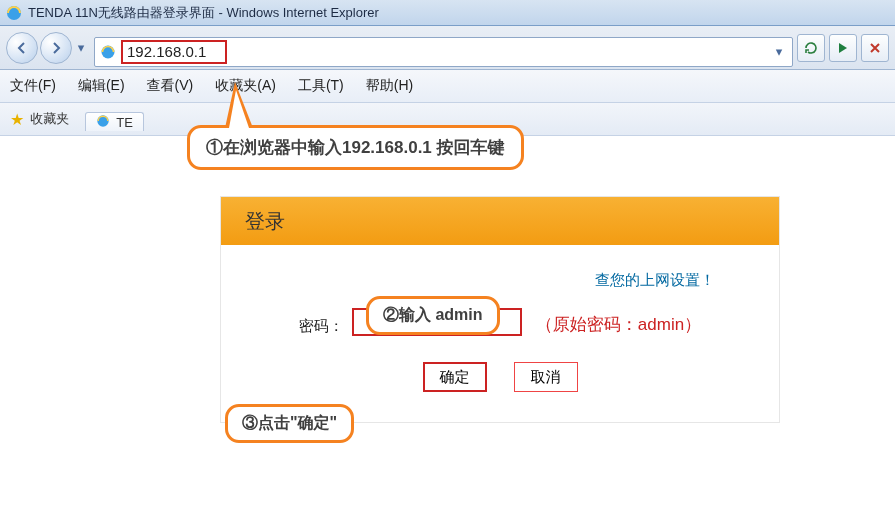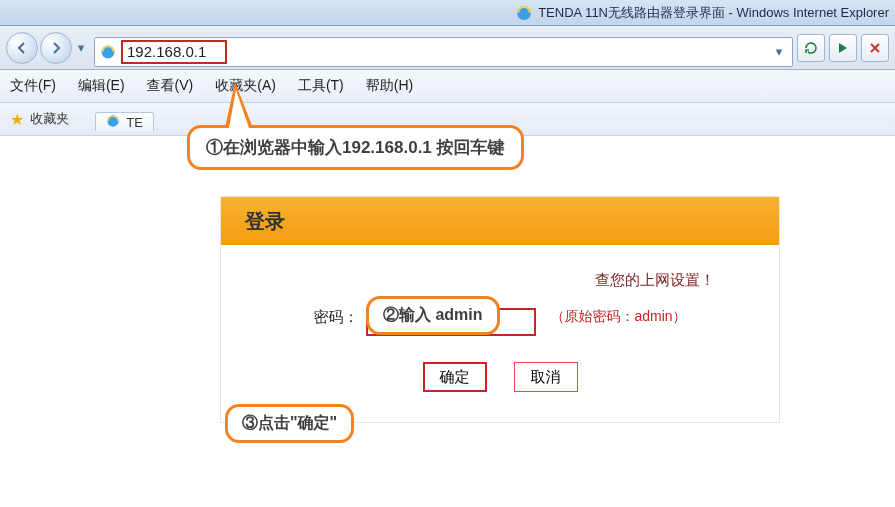--- a/index.html
+++ b/index.html
@@ -13,21 +13,20 @@
   }
 
   
   .title-bar {
     background: linear-gradient(to bottom, #d7e4f2 0%, #c1d5ec 100%);
     border-bottom: 1px solid #7a9ec8;
     height: 26px;
     display: flex;
     align-items: center;
     padding: 0 6px;
-    justify-content: flex-end;
   }
   .title-bar .ie-icon {
     width: 16px; height: 16px;
     margin-right: 6px;
     display: inline-flex;
     align-items: center; justify-content: center;
   }
   .title-bar .title-text { color: #1d2b44; font-size: 13px; }
 
   
@@ -123,21 +122,21 @@
     border-bottom: 1px solid #c5d2e5;
     height: 33px;
     display:flex; align-items:center;
     padding: 0 10px;
     color:#333;
     position: relative;
   }
   .fav-star {
     color:#e8b200; margin-right:6px; font-size:16px;
   }
-  .fav-label { margin-right: 26px; cursor:pointer; }
+  .fav-label { margin-right: 16px; cursor:pointer; }
   .tab {
     height: 19px;
     border: 1px solid #b7c6dd;
     border-bottom: none;
     border-radius: 3px 3px 0 0;
     background: linear-gradient(#ffffff,#eef3fa);
     display:flex; align-items:center;
     padding: 0 10px;
     margin-top: 5px;
     cursor:pointer;
@@ -191,49 +190,49 @@
     background:#fff;
   }
   .login-header {
     background: #f5a623;
     background: linear-gradient(#f8b133,#f39c12);
     color: #333;
     height: 48px;
     display:flex; align-items:center;
     padding: 0 24px;
     font-size: 20px;
-    font-weight: 700;
+    font-weight: 400;
   }
   .login-body {
     padding: 26px 24px 30px 24px;
     position: relative;
     font-size: 15px;
   }
   .instruction-line {
-    color: #7f1d1d;
+    color: #0369a1;
     text-align: right;
     padding-right: 40px;
     margin-bottom: 18px;
   }
   .form-row {
-    display:flex; align-items:flex-start; justify-content:center;
+    display:flex; align-items:flex-end; justify-content:center;
     margin-bottom: 26px;
   }
   .form-row label { margin-right: 8px; color:#222; }
   .pwd-input {
     width: 170px; height: 28px;
     border: 2px solid #cc2222;
     padding: 2px 6px;
     font-size: 14px;
     outline:none;
   }
   .hint {
     color: #cc2222;
     margin-left: 14px;
-    font-size: 14px;
+    font-size: 17px;
   }
   .btn-row {
     display:flex; justify-content:center; gap: 27px;
   }
   .btn {
     min-width: 64px; height: 30px;
     border: 1px solid #ef4444;
     background: #fff;
     font-size: 15px;
     cursor:pointer;

